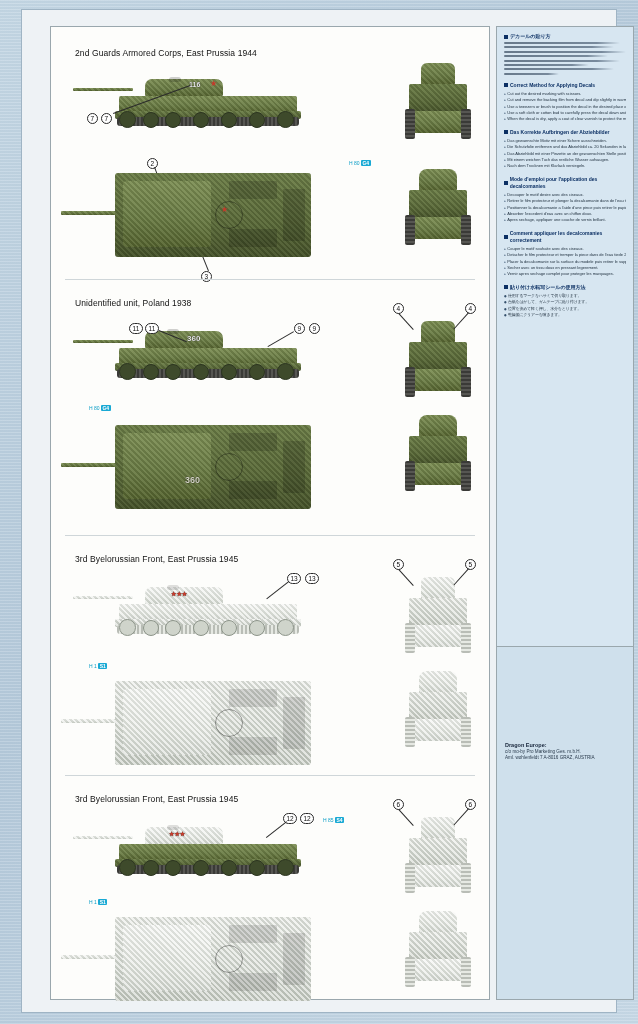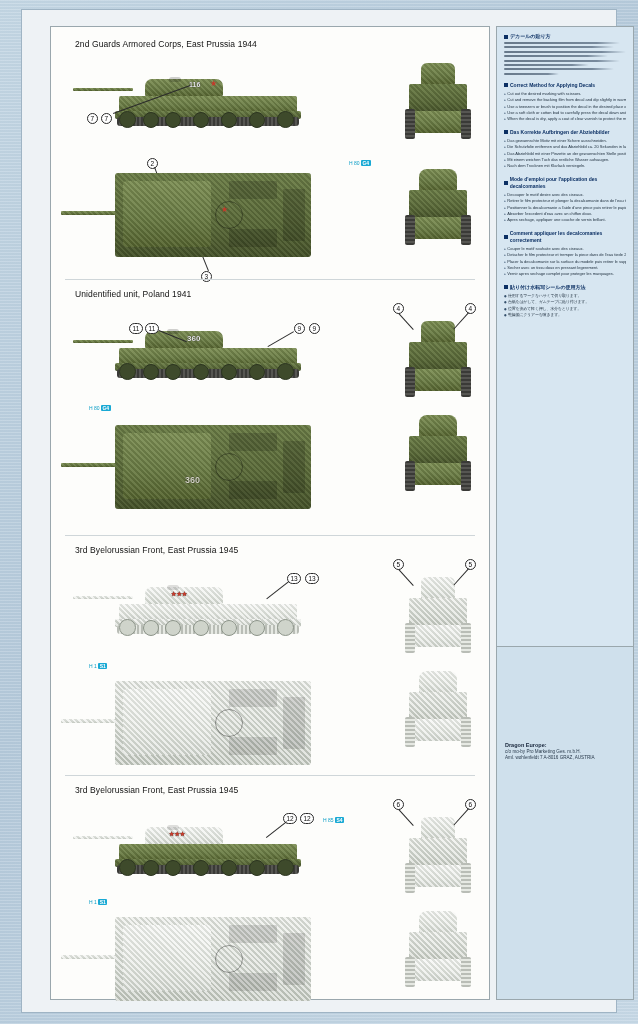--- a/index.html
+++ b/index.html
@@ -80,20 +80,21 @@
     font-weight:bold;font-size:17px;letter-spacing:1.2px;color:#1c2f5c;
     line-height:17px;
   }
   .copy{font-size:8.5px;color:#17253a;margin-top:8px;line-height:11px;text-align:center;}
   .eu{position:absolute;left:8px;top:714px;width:120px;}
   .eu .t{font-size:5.5px;font-weight:bold;color:#17253a;line-height:8px;}
   .eu .l{font-size:4.6px;color:#2a3a4c;line-height:6.2px;}
   .cap{
     position:absolute;font-size:8.5px;color:#111;letter-spacing:.1px;
     font-family:"Liberation Sans",sans-serif;
+    margin-top:9px;
   }
   .divider{position:absolute;left:14px;width:410px;height:1px;background:#cfd6d9;}
 
   
   .tank{position:absolute;}
   .hull{position:absolute;border-radius:2px;}
   .cam-green{
     background:
       repeating-linear-gradient(45deg, rgba(0,0,0,.10) 0 2px, rgba(255,255,255,.07) 2px 4px),
       linear-gradient(180deg,#7d8f54 0%,#6b7d45 55%,#55642f 100%);
@@ -209,21 +210,21 @@
       <div class="frontview" style="left:352px;top:140px;width:70px;height:86px;">
         <div class="fv-hull cam-green" style="left:16px;top:2px;width:38px;height:22px;border-radius:8px 8px 2px 2px;"></div>
         <div class="fv-hull cam-green-d" style="left:6px;top:23px;width:58px;height:30px;"></div>
         <div class="fv-hull cam-green" style="left:4px;top:50px;width:62px;height:22px;"></div>
         <div class="fv-tr" style="left:2px;top:48px;height:30px;"></div>
         <div class="fv-tr" style="left:58px;top:48px;height:30px;"></div>
       </div>
 
       <div class="divider" style="top:252px;"></div>
 
-      <div class="cap" style="left:24px;top:262px;">Unidentified unit, Poland 1941</div>
+      <div class="cap" style="left:24px;top:262px;">Unidentified unit, Poland 1938</div>
 
       <div class="tank" style="left:60px;top:292px;width:210px;height:70px;">
         <div class="barrel cam-green" style="left:-38px;top:21px;width:60px;"></div>
         <div class="turret cam-green" style="left:34px;top:12px;width:78px;height:18px;"></div>
         <div class="hatch" style="left:56px;top:10px;width:12px;height:5px;border-radius:4px;"></div>
         <div class="hull cam-green" style="left:8px;top:29px;width:178px;height:17px;"></div>
         <div class="hull cam-green-d" style="left:4px;top:44px;width:186px;height:8px;"></div>
         <div class="track" style="left:6px;top:50px;width:182px;height:9px;"></div>
         <div class="wheel" style="left:8px;top:44px;width:15px;height:15px;"></div>
         <div class="wheel" style="left:32px;top:45px;width:14px;height:14px;"></div>

